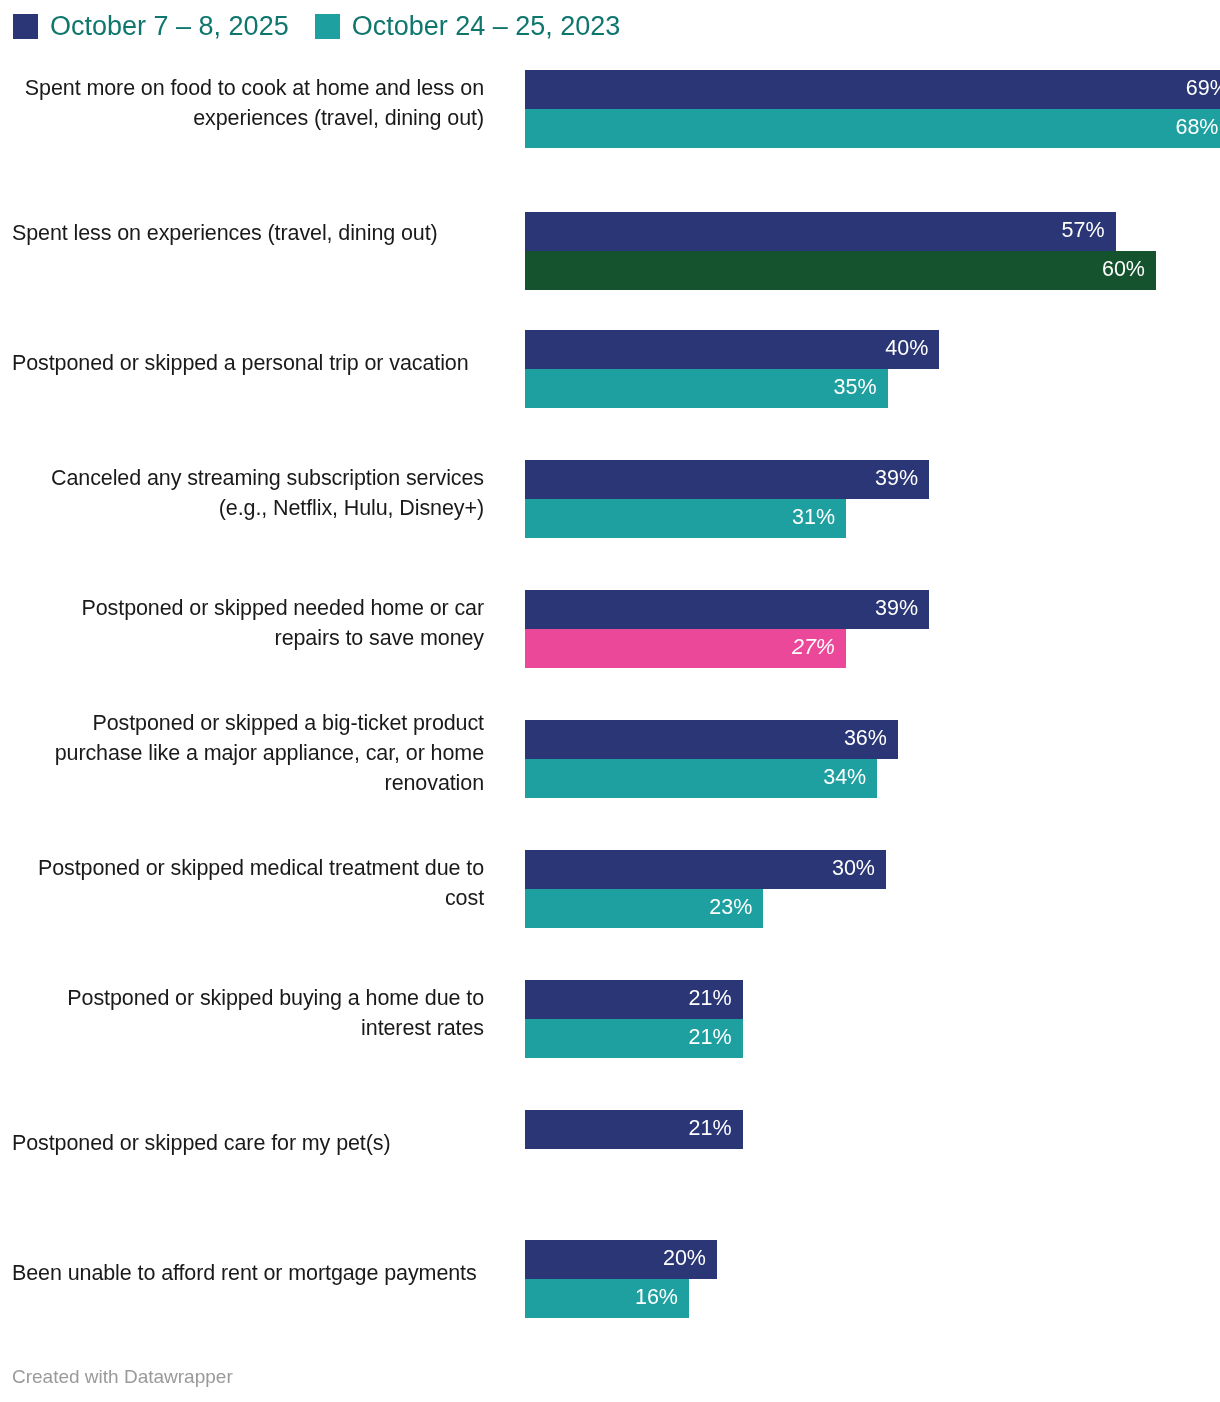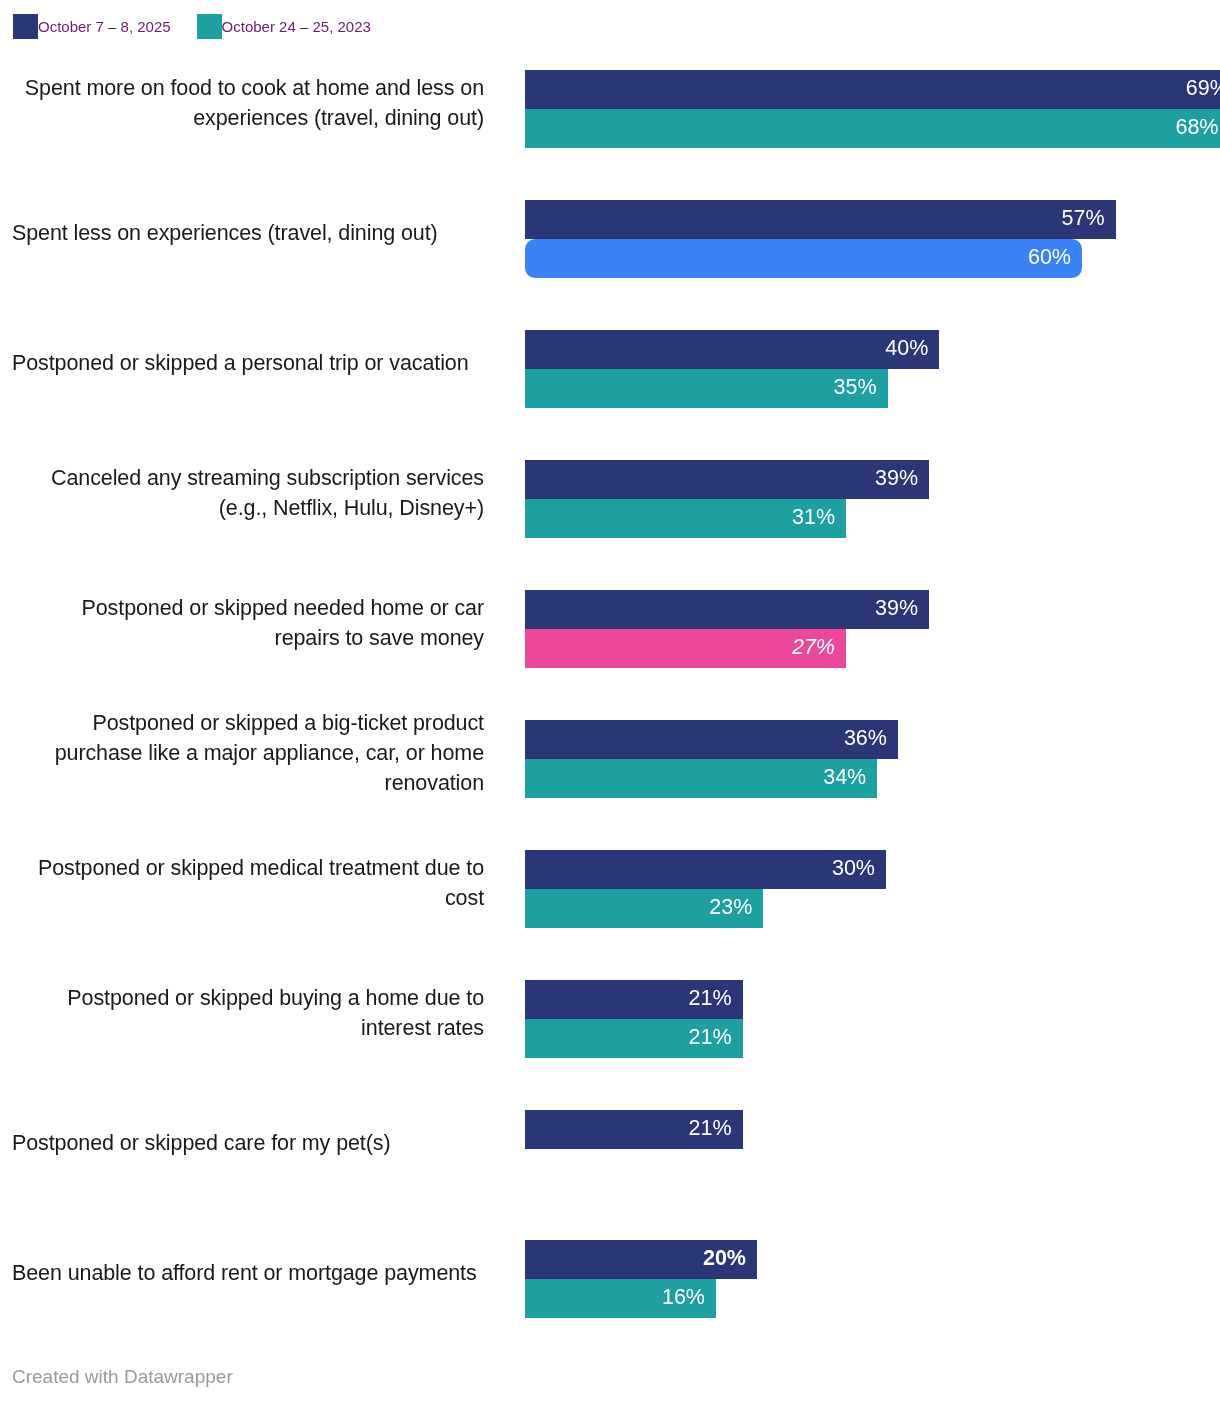--- a/index.html
+++ b/index.html
@@ -29,23 +29,24 @@
     display: flex;
     align-items: center;
     margin-right: 26px;
   }
   .legend-swatch {
     width: 25px;
     height: 25px;
     flex: 0 0 auto;
   }
   .legend-label {
-    font-size: 15px;
+    font-size: 27px;
     line-height: 25px;
-    color: #701a75;
+    color: #0f766e;
+    margin-left: 12px;
     white-space: nowrap;
   }
 
   
   #plot {
     position: absolute;
     left: 0;
     top: 58px;
     width: 1220px;
   }
@@ -123,24 +124,24 @@
           <span class="val">69%</span>
         </div>
         <div class="bar" style="background: rgb(31, 160, 160); width: 704.48px;">
           <span class="val">68%</span>
         </div>
       </div>
     </div>
     <div class="row">
       <div class="row-label">Spent less on experiences (travel, dining out)</div>
       <div class="bars">
-        <div class="bar" style="background: rgb(42, 54, 117); width: 590.52px;">
+        <div class="bar" style="background: rgb(42, 54, 117); width: 590.52px; margin-top: 12px;">
           <span class="val">57%</span>
         </div>
-        <div class="bar" style="background: #3b82f6; width: 557px; border-radius: 10px;">
+        <div class="bar" style="background: #14532d; width: 631px;">
           <span class="val">60%</span>
         </div>
       </div>
     </div>
     <div class="row">
       <div class="row-label">Postponed or skipped a personal trip or vacation</div>
       <div class="bars">
         <div class="bar" style="background: rgb(42, 54, 117); width: 414.4px;">
           <span class="val">40%</span>
         </div>
@@ -208,23 +209,23 @@
       <div class="row-label">Postponed or skipped care for my pet(s)</div>
       <div class="bars">
         <div class="bar" style="background: rgb(42, 54, 117); width: 217.56px;">
           <span class="val">21%</span>
         </div>
       </div>
     </div>
     <div class="row">
       <div class="row-label">Been unable to afford rent or mortgage payments</div>
       <div class="bars">
-        <div class="bar" style="background: rgb(42, 54, 117); width: 232px; font-weight: bold;">
+        <div class="bar" style="background: rgb(42, 54, 117); width: 192px;">
           <span class="val">20%</span>
         </div>
-        <div class="bar" style="background: rgb(31, 160, 160); width: 191px;">
+        <div class="bar" style="background: rgb(31, 160, 160); width: 164px;">
           <span class="val">16%</span>
         </div>
       </div>
     </div>
   </div>
 
 <div id="footer">Created with Datawrapper</div>
 
 </body></html>

